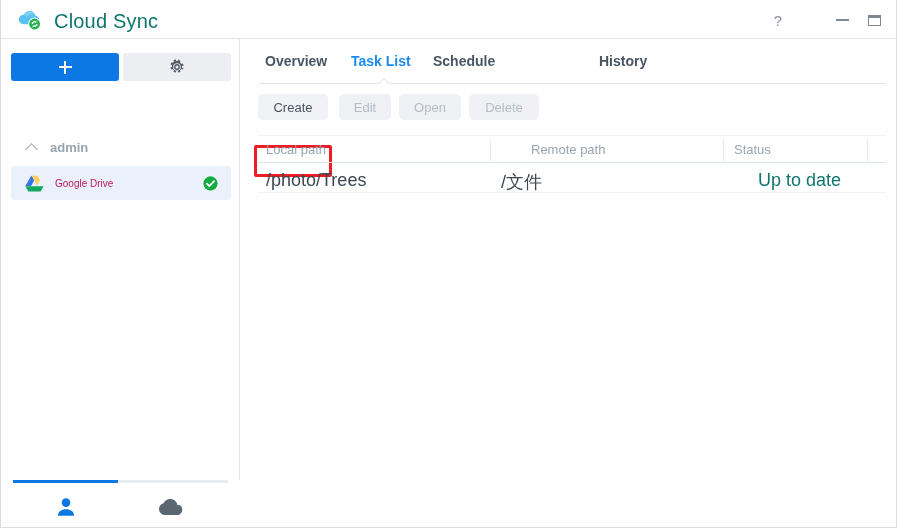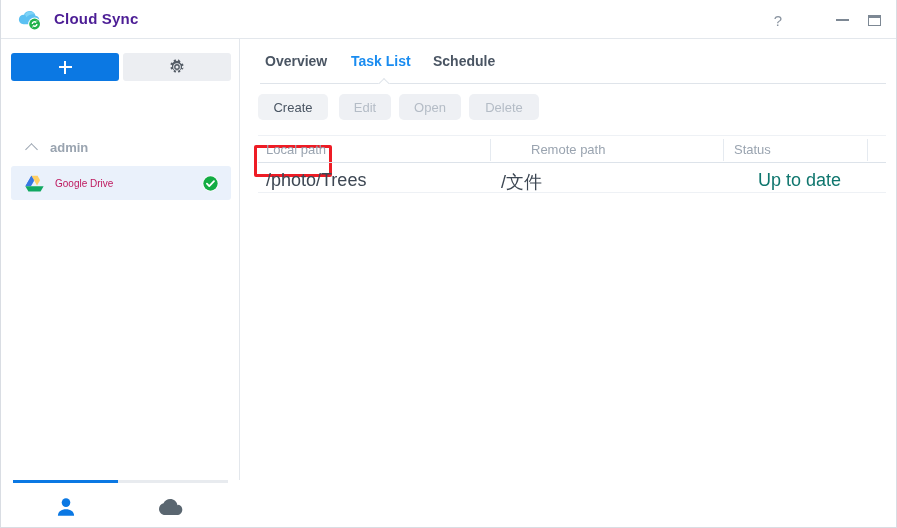--- a/index.html
+++ b/index.html
@@ -24,21 +24,21 @@
     width: 897px; height: 39px;
     background: #ffffff;
     border-bottom: 1px solid #e3e7ec;
   }
   .app-icon {
     position: absolute; left: 16px; top: 7px;
     width: 26px; height: 26px;
   }
   .app-title {
     position: absolute; left: 53px; top: 10px;
-    font-size: 15px; font-weight: bold; color: #4c1d95;
+    font-size: 20px; font-weight: normal; color: #0f766e;
     letter-spacing: .2px;
   }
   .wbtn {
     position: absolute; top: 8px;
     width: 24px; height: 24px;
     display: flex; align-items: center; justify-content: center;
     color: #8a94a0;
   }
   .wbtn-help { left: 765px; font-size: 15px; }
   .wbtn-min  { left: 829px; }
@@ -316,20 +316,23 @@
     <div class="tabs">
       <div class="tab tab-0">
         <span>Overview</span>
       </div>
       <div class="tab tab-2">
         <span>Schedule</span>
       </div>
       <div class="tab tab-1 active">
         <span>Task List</span>
       </div>
+      <div class="tab tab-4">
+        <span>History</span>
+      </div>
       <div class="tab-rule"></div>
       <div class="tab-notch"></div>
     </div>
 
     <div class="toolbar">
       <div class="tb-btn tb-0 enabled">
         <span>Create</span>
       </div>
       <div class="tb-btn tb-1 disabled">
         <span>Edit</span>

